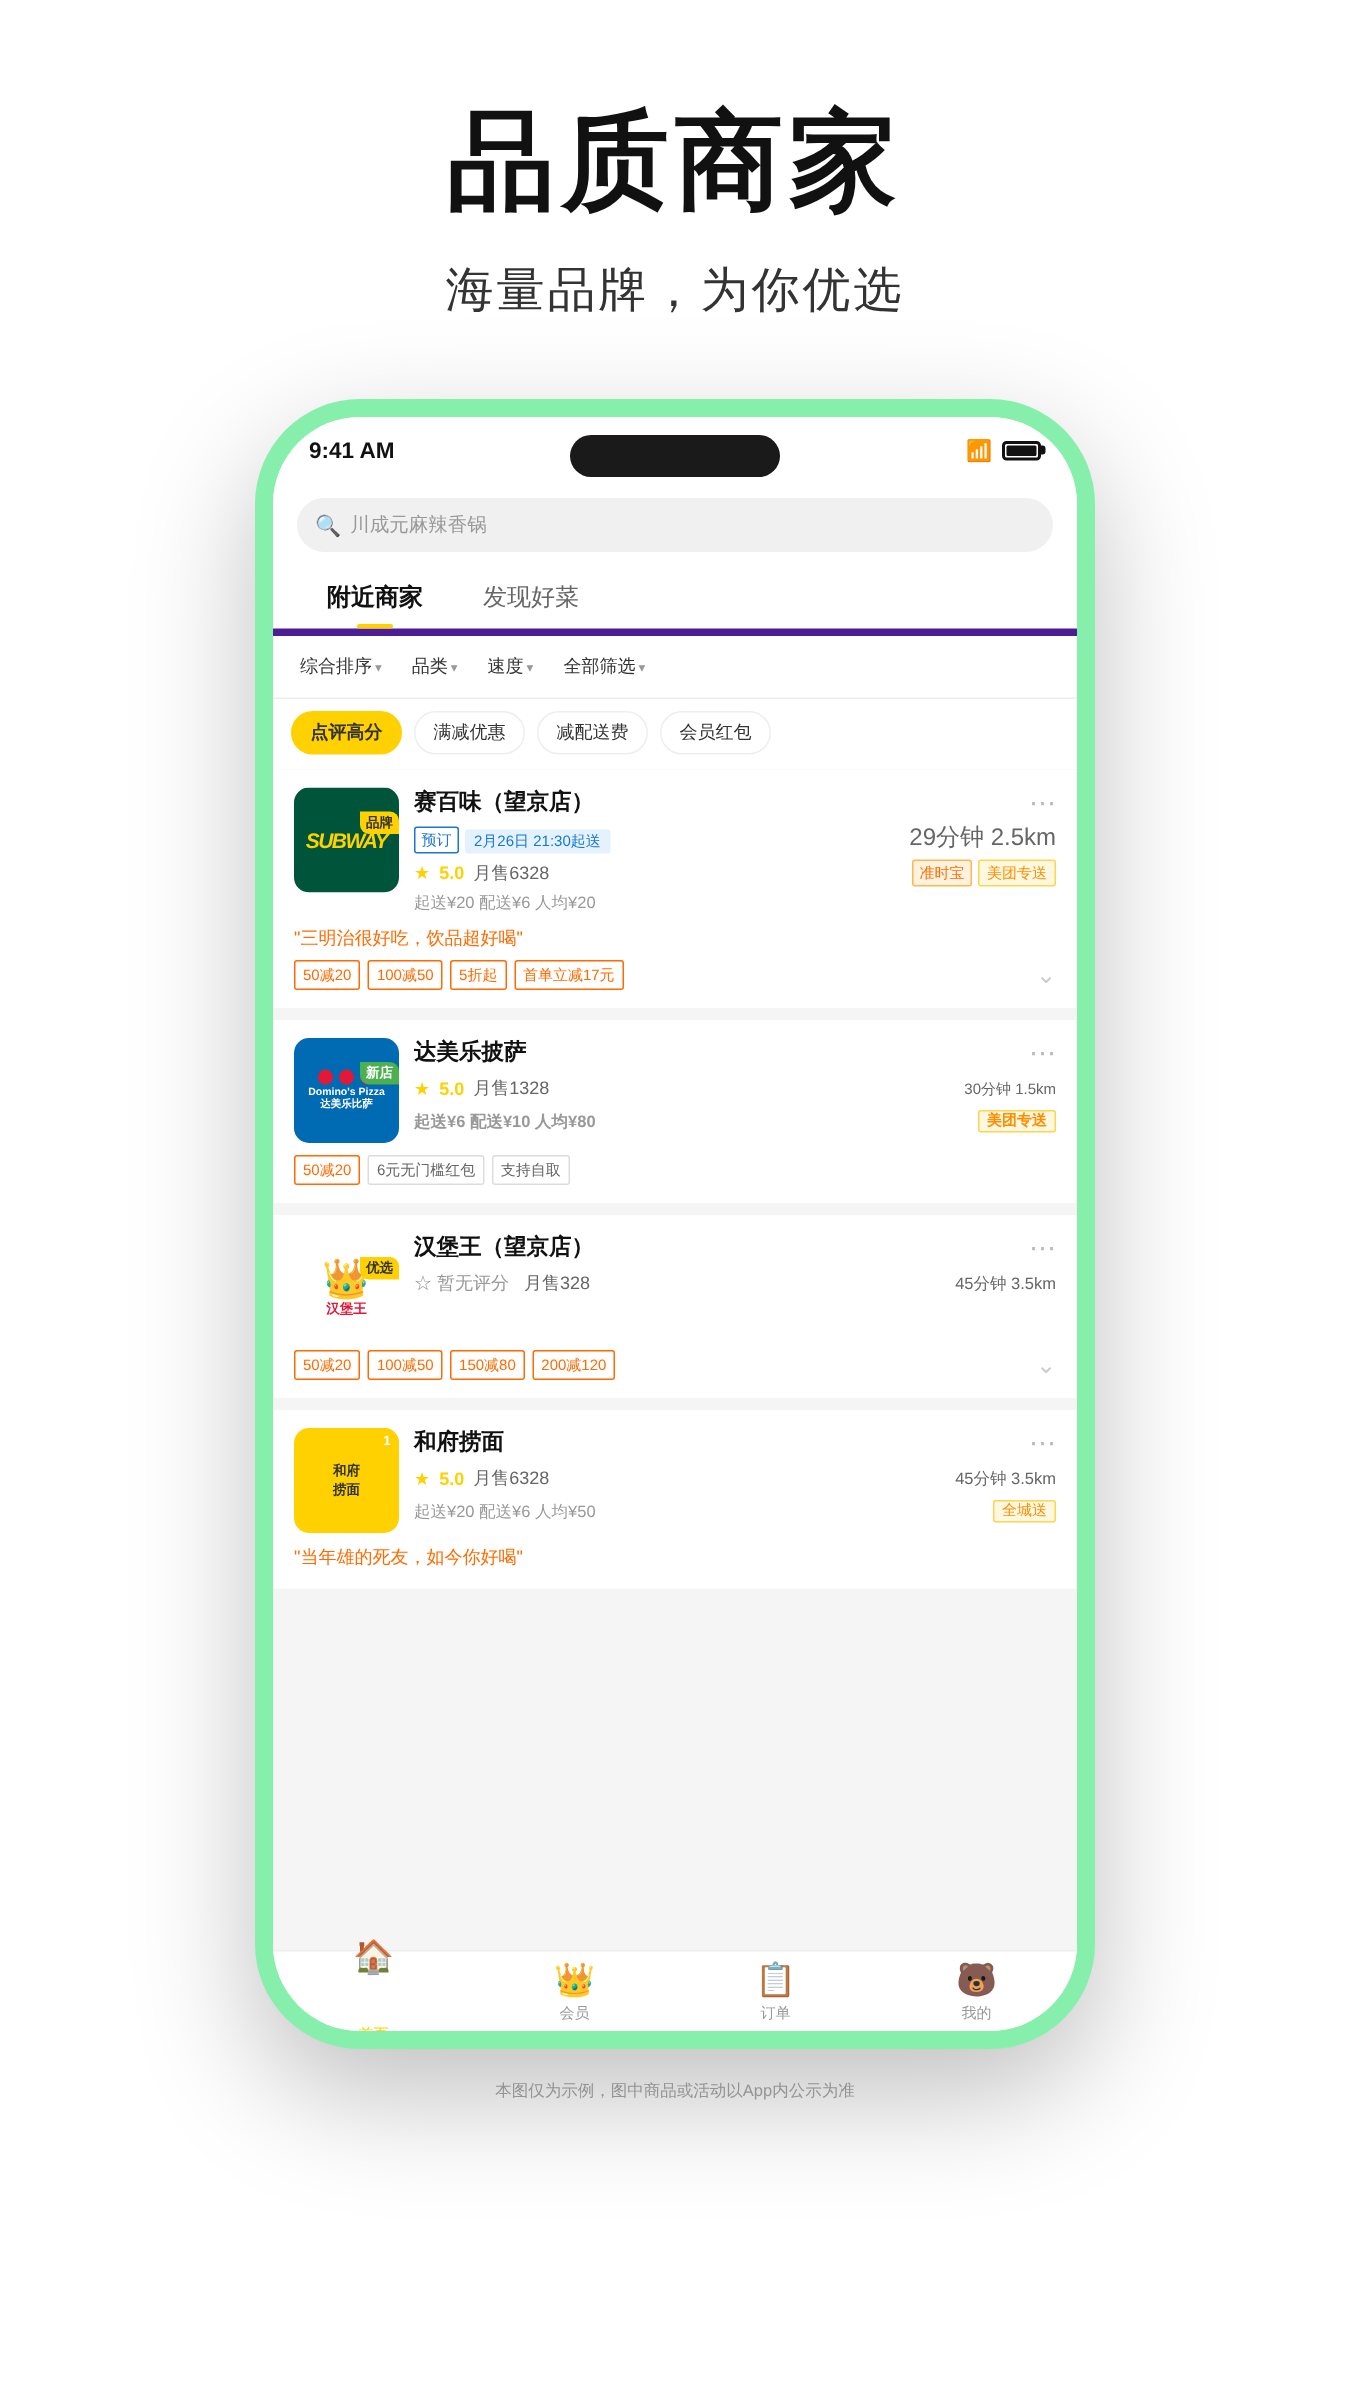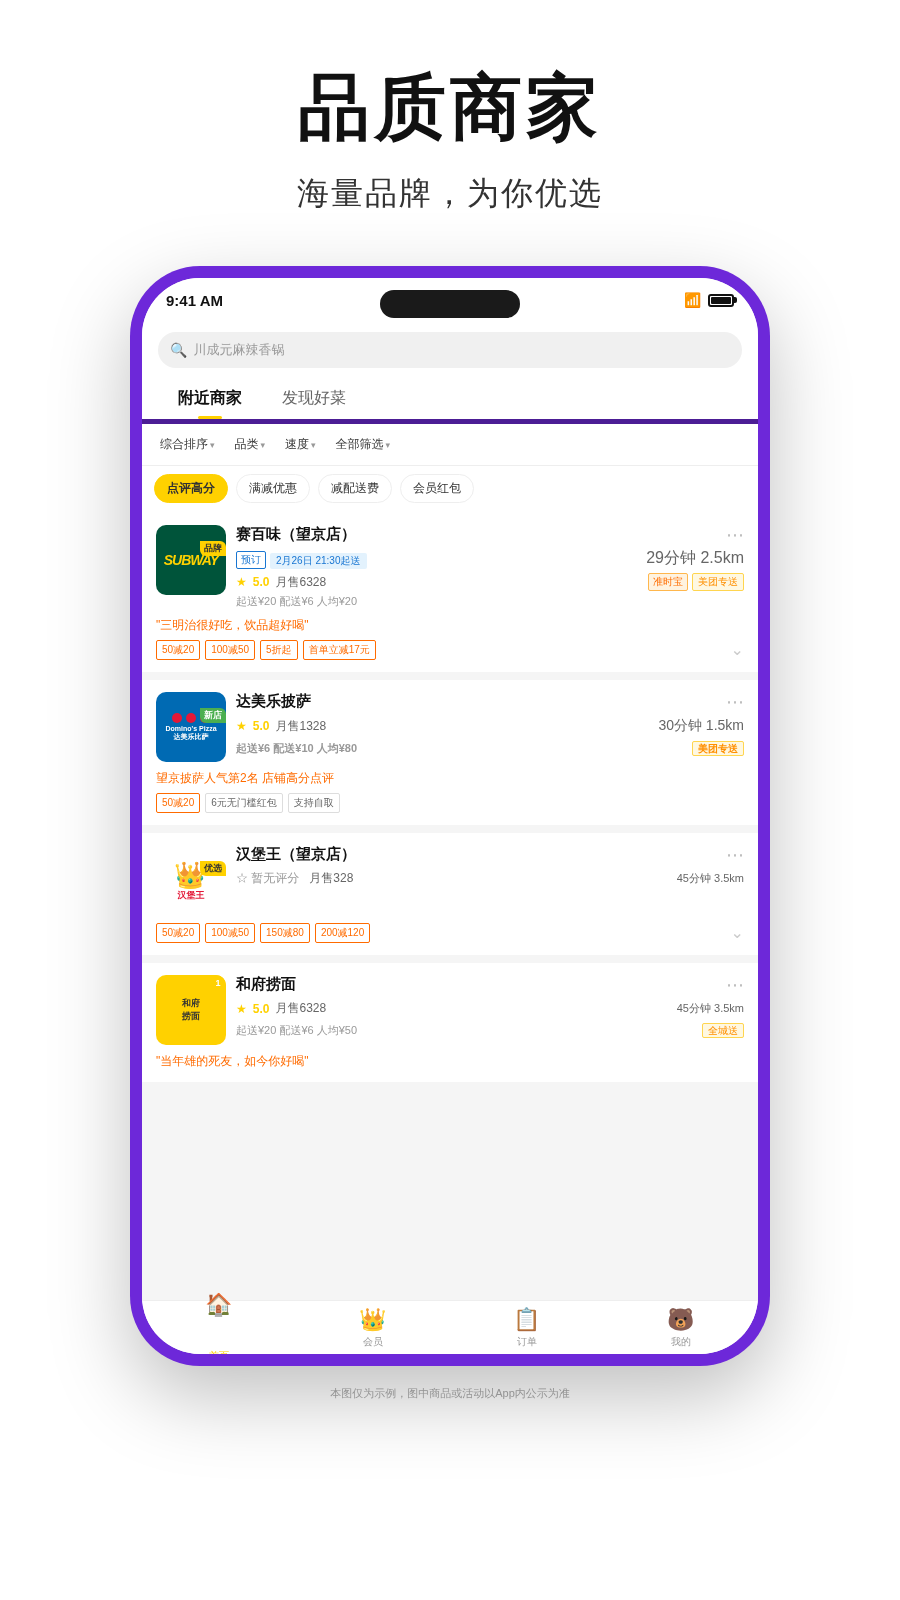--- a/index.html
+++ b/index.html
@@ -27,23 +27,23 @@
     .page-subtitle {
       font-size: 32px;
       color: #333;
       margin-top: 16px;
       letter-spacing: 2px;
     }
 
     
     .phone-wrap {
       margin-top: 50px;
-      width: 640px;
+      width: 560px;
       height: 1100px;
-      background: #6d28d9;
+      background: #86efac;
       border-radius: 70px;
       padding: 12px;
       box-shadow: 0 30px 80px rgba(0,0,0,0.25);
       position: relative;
     }
     .phone-screen {
       width: 100%;
       height: 100%;
       background: #f5f5f5;
       border-radius: 58px;
@@ -592,32 +592,31 @@
           <div class="card-info">
             <div class="card-title-row">
               <span class="card-name">达美乐披萨</span>
               <span class="card-more">⋯</span>
             </div>
             <div class="card-rating-row" style="margin-top:6px;">
               <span class="star-icon">★</span>
               <span class="rating-num">5.0</span>
               <span class="monthly-sales">月售1328</span>
               <span style="margin-left:auto;display:flex;gap:4px;align-items:center;">
-                <span style="font-size:14px;color:#666;">30分钟  1.5km</span>
+                <span style="font-size:10px;color:#666;">30分钟  1.5km</span>
               </span>
             </div>
             <div style="display:flex;align-items:flex-start;gap:20px;margin-top:3px;font-weight:bold;">
               <span class="delivery-info">起送¥6  配送¥10  人均¥80</span>
               <span style="margin-left:auto;">
                 <span class="meituan-badge">美团专送</span>
               </span>
             </div>
           </div>
         </div>
-        <div class="card-review" style="color:#FF6B00;font-size:12px;">望京披萨人气第2名  店铺高分点评</div>
         <div class="promo-tags">
           <span class="promo-tag">50减20</span>
           <span class="promo-tag gray">6元无门槛红包</span>
           <span class="promo-tag gray">支持自取</span>
         </div>
       </div>
 
       <div class="restaurant-card">
         <div class="card-header">
           <div class="restaurant-logo">

